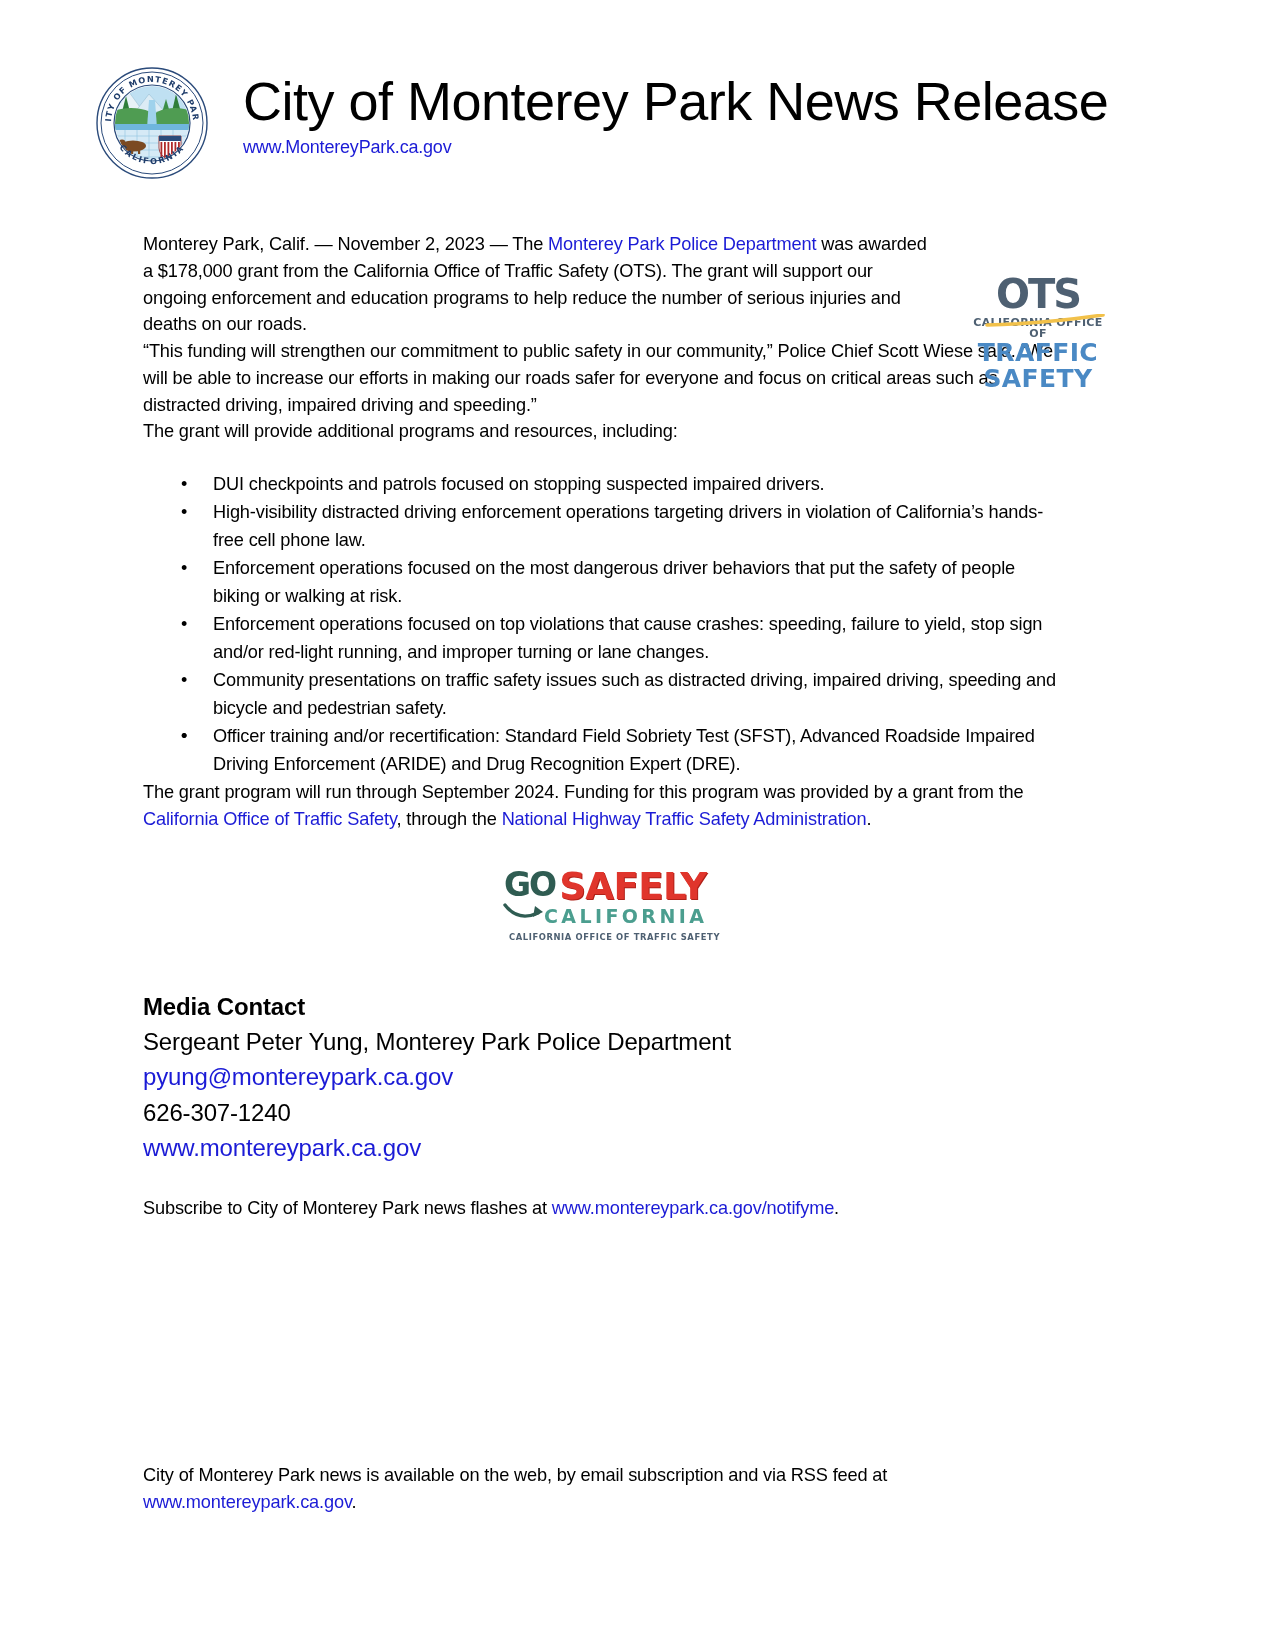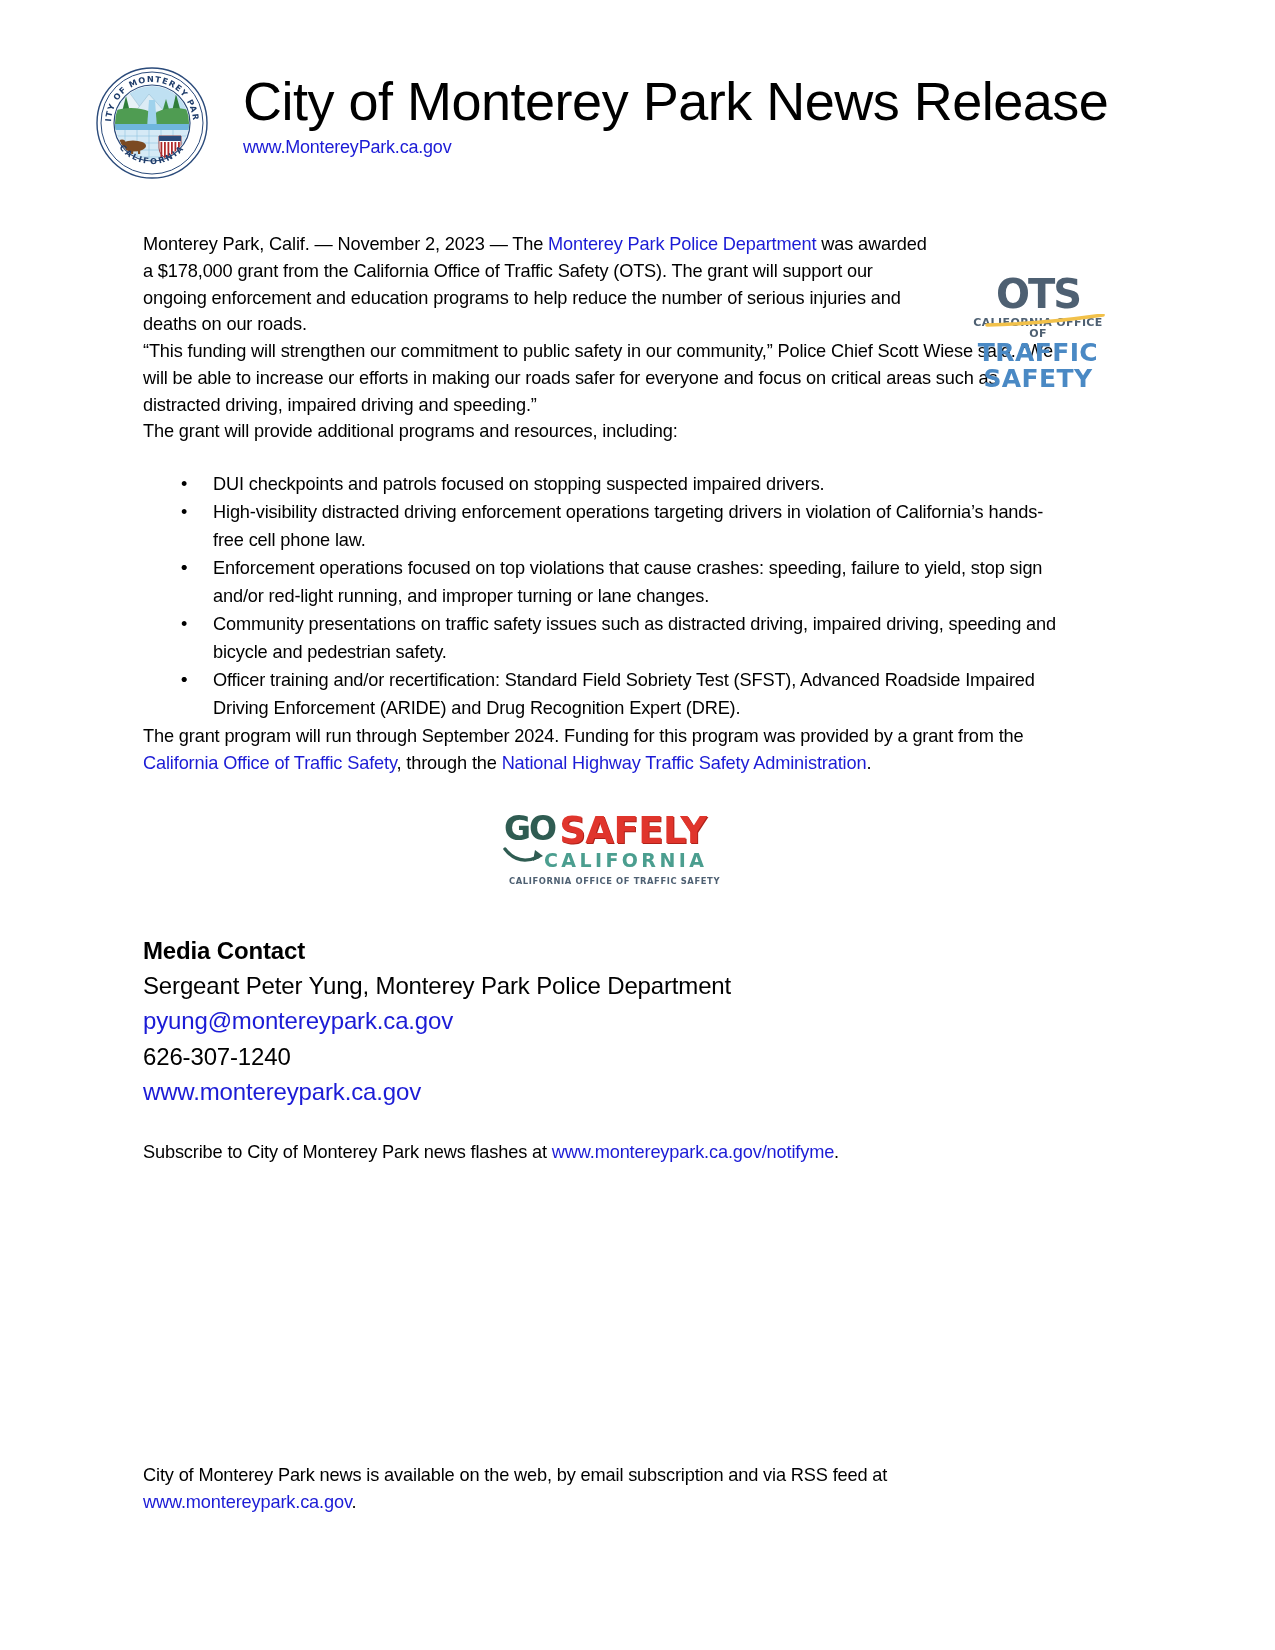--- a/index.html
+++ b/index.html
@@ -365,21 +365,21 @@
 
     <div class="para lead"><span>Monterey Park, Calif. — November 2, 2023 — The </span><span class="link">Monterey Park Police Department</span><span> was awarded a $178,000 grant from the California Office of Traffic Safety (OTS). The grant will support our ongoing enforcement and education programs to help reduce the number of serious injuries and deaths on our roads.</span></div>
 
     <div class="para">“This funding will strengthen our commitment to public safety in our community,” Police Chief Scott Wiese said. “We will be able to increase our efforts in making our roads safer for everyone and focus on critical areas such as distracted driving, impaired driving and speeding.”</div>
 
     <div class="para">The grant will provide additional programs and resources, including:</div>
 
     <ul class="bullets">
       <li><span class="dot">•</span><span>DUI checkpoints and patrols focused on stopping suspected impaired drivers.</span></li>
       <li><span class="dot">•</span><span>High-visibility distracted driving enforcement operations targeting drivers in violation of California’s hands-free cell phone law.</span></li>
-      <li><span class="dot">•</span></li>
+      <li><span class="dot">•</span><span>Enforcement operations focused on the most dangerous driver behaviors that put the safety of people biking or walking at risk.</span></li>
       <li><span class="dot">•</span><span>Enforcement operations focused on top violations that cause crashes: speeding, failure to yield, stop sign and/or red-light running, and improper turning or lane changes.</span></li>
       <li><span class="dot">•</span><span>Community presentations on traffic safety issues such as distracted driving, impaired driving, speeding and bicycle and pedestrian safety.</span></li>
       <li><span class="dot">•</span></li>
       <li><span class="dot">•</span><span>Officer training and/or recertification: Standard Field Sobriety Test (SFST), Advanced Roadside Impaired Driving Enforcement (ARIDE) and Drug Recognition Expert (DRE).</span></li>
     </ul>
 
     <div class="para"><span>The grant program will run through September 2024. Funding for this program was provided by a grant from the </span><span class="link">California Office of Traffic Safety</span><span>, through the </span><span class="link">National Highway Traffic Safety Administration</span><span>.</span></div>
 
     <div class="gosafely">
       <div class="gs-inner">

